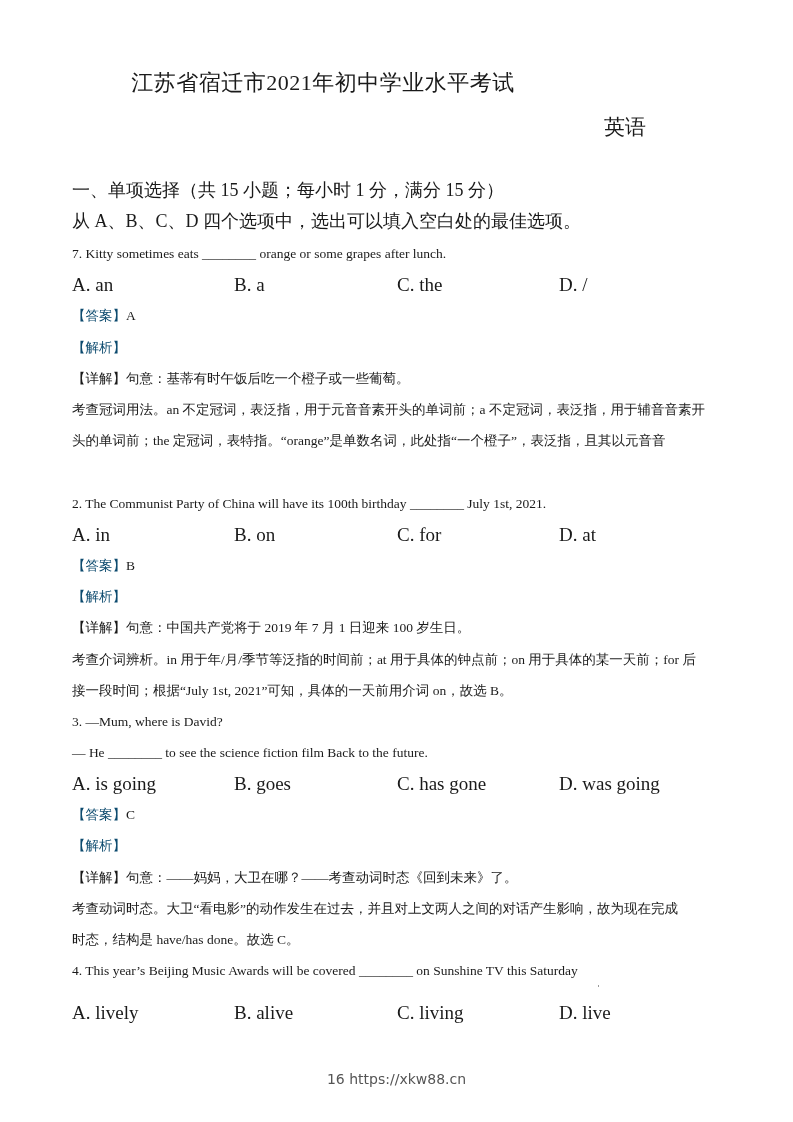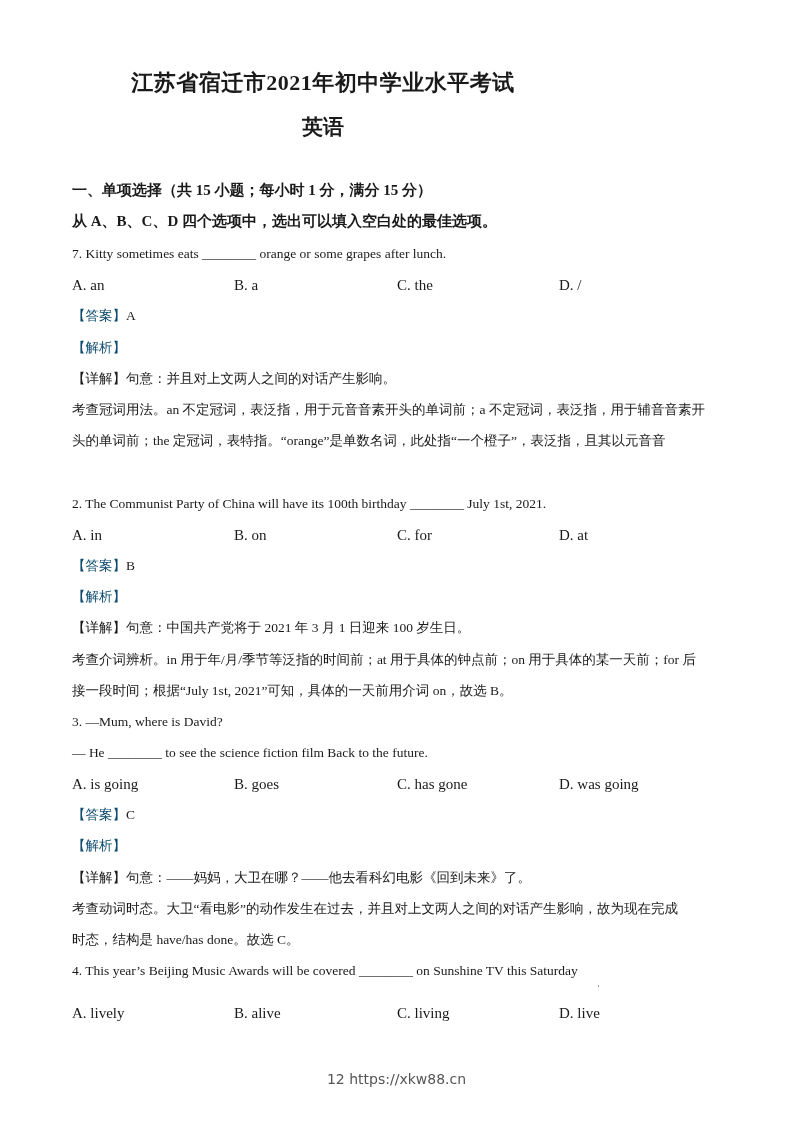--- a/index.html
+++ b/index.html
@@ -1,25 +1,25 @@
 <!DOCTYPE html>
 <html><head>
 <meta charset="utf-8">
 <style>
   html, body { margin: 0; padding: 0; background: #ffffff; }
   body { width: 793px; height: 1122px; position: relative; overflow: hidden;
          font-family: "Liberation Serif", "DejaVu Serif", serif; color: #1a1a1a; }
   .page { position: absolute; left: 0; top: 0; width: 793px; height: 1122px; }
-  .title { position: absolute; left: 0; width: 646px; text-align: center; font-weight: bold; }
+  .title { position: absolute; left: 0; width: 646px; text-align: center; font-weight: normal; }
   .t1 { top: 68px; font-size: 22px; letter-spacing: 0.5px; }
-  .t2 { top: 113px; font-size: 21px; }
+  .t2 { top: 113px; font-size: 21px; text-align: right; }
   .t3 { top: 149px; font-size: 15px; }
   .line { position: absolute; left: 72px; font-size: 13.5px; line-height: 18px; white-space: nowrap; }
-  .bold { font-weight: bold; font-size: 15px; }
-  .opt { position: absolute; font-size: 15px; line-height: 18px; white-space: nowrap; }
+  .bold { font-weight: normal; font-size: 18px; }
+  .opt { position: absolute; font-size: 19px; line-height: 18px; white-space: nowrap; }
   .label { color: #0c4a6e; }
   .footer { position: absolute; top: 1071px; left: 0; width: 793px; text-align: center;
             font-family: "DejaVu Sans", "Liberation Sans", sans-serif; font-size: 14px; color: #555; }
   .dot { position: absolute; left: 598px; top: 985px; width: 1px; height: 2px; background: #999; }
 </style>
 </head>
 <body>
 
 <div class="page">
   <div class="title t1">江苏省宿迁市2021年初中学业水平考试</div>
@@ -28,48 +28,48 @@
   <div class="line bold" style="top:181px">一、单项选择（共 15 小题；每小时 1 分，满分 15 分）</div>
   <div class="line bold" style="top:212px">从 A、B、C、D 四个选项中，选出可以填入空白处的最佳选项。</div>
 
   <div class="line" style="top:245px">7. Kitty sometimes eats ________ orange or some grapes after lunch.</div>
   <div class="opt" style="left:72px;top:276px">A. an</div>
   <div class="opt" style="left:234px;top:276px">B. a</div>
   <div class="opt" style="left:397px;top:276px">C. the</div>
   <div class="opt" style="left:559px;top:276px">D. /</div>
   <div class="line" style="top:307px"><span class="label">【答案】</span><span>A</span></div>
   <div class="line label" style="top:339px">【解析】</div>
-  <div class="line" style="top:370px"><span>【详解】</span><span>句意：并且对上文两人之间的对话产生影响。</span></div>
+  <div class="line" style="top:370px"><span>【详解】</span><span>句意：基蒂有时午饭后吃一个橙子或一些葡萄。</span></div>
   <div class="line" style="top:401px">考查冠词用法。an 不定冠词，表泛指，用于元音音素开头的单词前；a 不定冠词，表泛指，用于辅音音素开</div>
   <div class="line" style="top:432px">头的单词前；the 定冠词，表特指。“orange”是单数名词，此处指“一个橙子”，表泛指，且其以元音音</div>
 
   <div class="line" style="top:495px">2. The Communist Party of China will have its 100th birthday ________ July 1st, 2021.</div>
   <div class="opt" style="left:72px;top:526px">A. in</div>
   <div class="opt" style="left:234px;top:526px">B. on</div>
   <div class="opt" style="left:397px;top:526px">C. for</div>
   <div class="opt" style="left:559px;top:526px">D. at</div>
   <div class="line" style="top:557px"><span class="label">【答案】</span><span>B</span></div>
   <div class="line label" style="top:588px">【解析】</div>
-  <div class="line" style="top:619px"><span>【详解】</span><span>句意：中国共产党将于 2021 年 3 月 1 日迎来 100 岁生日。</span></div>
+  <div class="line" style="top:619px"><span>【详解】</span><span>句意：中国共产党将于 2019 年 7 月 1 日迎来 100 岁生日。</span></div>
   <div class="line" style="top:651px">考查介词辨析。in 用于年/月/季节等泛指的时间前；at 用于具体的钟点前；on 用于具体的某一天前；for 后</div>
   <div class="line" style="top:682px">接一段时间；根据“July 1st, 2021”可知，具体的一天前用介词 on，故选 B。</div>
 
   <div class="line" style="top:713px">3. —Mum, where is David?</div>
   <div class="line" style="top:744px">— He ________ to see the science fiction film Back to the future.</div>
   <div class="opt" style="left:72px;top:775px">A. is going</div>
   <div class="opt" style="left:234px;top:775px">B. goes</div>
   <div class="opt" style="left:397px;top:775px">C. has gone</div>
   <div class="opt" style="left:559px;top:775px">D. was going</div>
   <div class="line" style="top:806px"><span class="label">【答案】</span><span>C</span></div>
   <div class="line label" style="top:837px">【解析】</div>
-  <div class="line" style="top:869px"><span>【详解】</span><span>句意：——妈妈，大卫在哪？——他去看科幻电影《回到未来》了。</span></div>
+  <div class="line" style="top:869px"><span>【详解】</span><span>句意：——妈妈，大卫在哪？——考查动词时态《回到未来》了。</span></div>
   <div class="line" style="top:931px">时态，结构是 have/has done。故选 C。</div>
   <div class="line" style="top:900px">考查动词时态。大卫“看电影”的动作发生在过去，并且对上文两人之间的对话产生影响，故为现在完成</div>
 
   <div class="line" style="top:962px">4. This year’s Beijing Music Awards will be covered ________ on Sunshine TV this Saturday</div>
   <div class="dot"></div>
   <div class="opt" style="left:72px;top:1004px">A. lively</div>
   <div class="opt" style="left:234px;top:1004px">B. alive</div>
   <div class="opt" style="left:397px;top:1004px">C. living</div>
   <div class="opt" style="left:559px;top:1004px">D. live</div>
 
-  <div class="footer">12 https://xkw88.cn</div>
+  <div class="footer">16 https://xkw88.cn</div>
 </div>
 
 </body></html>

